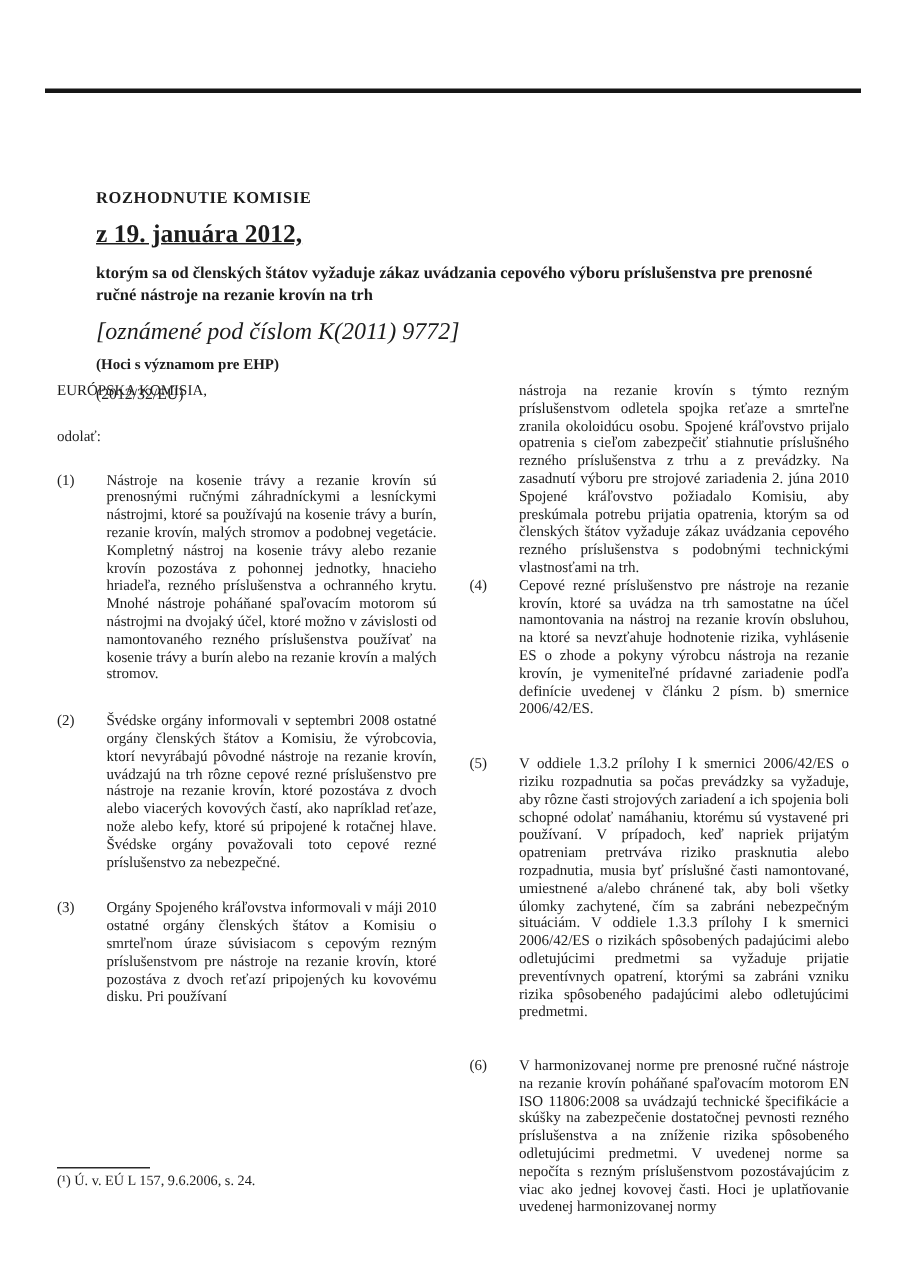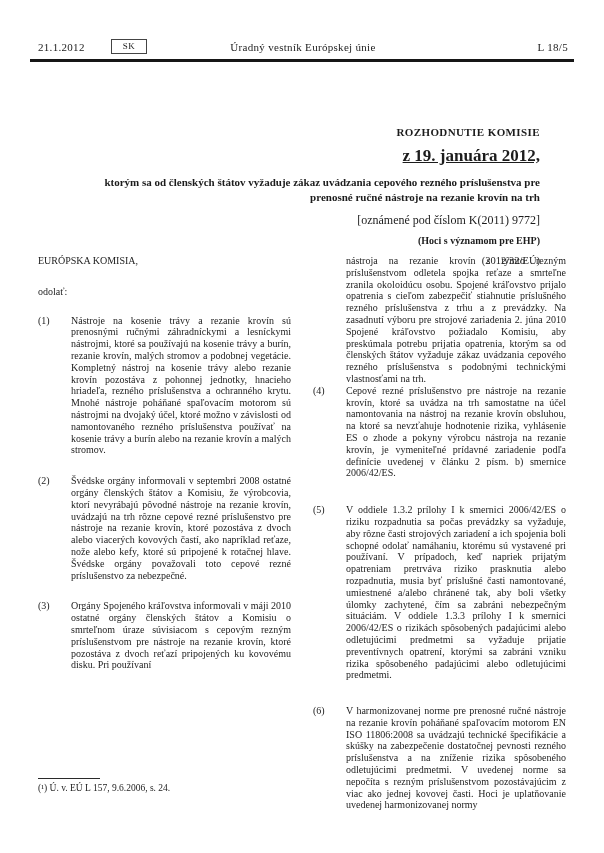--- a/index.html
+++ b/index.html
@@ -37,27 +37,27 @@
   }
   
   .section-title {
     position: absolute; top: 78px; left: 0; right: 0;
     text-align: center;
     font-size: 20px; letter-spacing: 2px;
     font-weight: 400;
   }
   
   .doc-head {
-    position: absolute; top: 126px; left: 64px; right: 64px;
-    text-align: right;
+    position: absolute; top: 126px; left: 64px; right: 48px;
+    text-align: left;
   }
   .dh-t1 { font-size: 11px; font-weight: bold; letter-spacing: 0.4px; margin-bottom: 8px; }
   .dh-t2 { font-size: 17px; font-weight: bold; margin-bottom: 9px; text-decoration: underline; }
   .dh-t3 { font-size: 11px; font-weight: bold; line-height: 1.35; margin-bottom: 8px; }
-  .dh-notif { font-size: 12px; margin-bottom: 7px; }
+  .dh-notif { font-size: 16px; font-style: italic; margin-bottom: 7px; }
   .dh-eea { font-size: 10px; font-weight: bold; margin-bottom: 9px; }
   .dh-num { font-size: 10.5px; }
   
   .columns {
     position: absolute; top: 255px; left: 38px; right: 38px;
     display: flex; gap: 22px;
   }
   .col { width: 257px; font-size: 10px; line-height: 1.18; }
   .col p { margin: 0; }
   .pj { text-align: justify; hyphens: auto; }
@@ -76,34 +76,28 @@
   
   .footnote { position: absolute; left: 38px; top: 778px; width: 257px; }
   .fn-rule { width: 62px; border-top: 1px solid #2a2a2a; margin-bottom: 4px; }
   .fn-text { font-size: 9.5px; }
 </style>
 </head>
 <body>
 
 <div class="page">
 
-  <div class="hdr">
-    <span class="hdr-date">21.1.2012</span>
-    <span class="lang-box">SK</span>
-    <span class="hdr-center">Úradný vestník Európskej únie</span>
-    <span class="hdr-ref">L 18/5</span>
-  </div>
 
   <div class="hdr-rule"></div>
 
 
   <div class="doc-head">
     <div class="dh-t1">ROZHODNUTIE KOMISIE</div>
     <div class="dh-t2">z 19. januára 2012,</div>
-    <div class="dh-t3">ktorým sa od členských štátov vyžaduje zákaz uvádzania cepového rezného príslušenstva pre prenosné ručné nástroje na rezanie krovín na trh</div>
+    <div class="dh-t3">ktorým sa od členských štátov vyžaduje zákaz uvádzania cepového výboru príslušenstva pre prenosné ručné nástroje na rezanie krovín na trh</div>
     <div class="dh-notif">[oznámené pod číslom K(2011) 9772]</div>
     <div class="dh-eea">(Hoci s významom pre EHP)</div>
     <div class="dh-num">(2012/32/EÚ)</div>
   </div>
 
   <div class="columns">
 
     <div class="col">
       <p class="pj mb-a">EURÓPSKA KOMISIA,</p>
       <p class="pj mb-d">odolať:</p>

